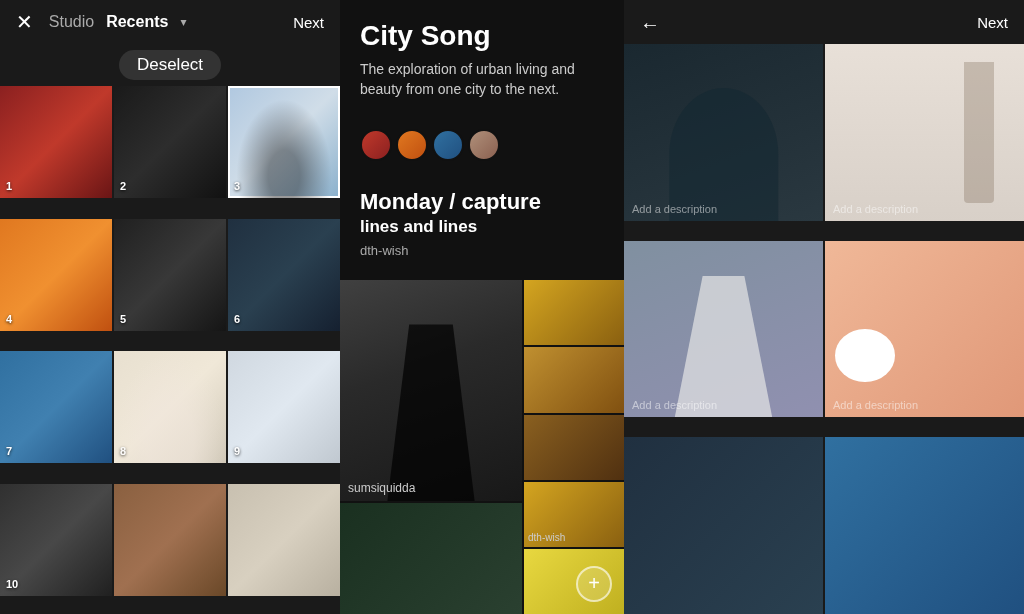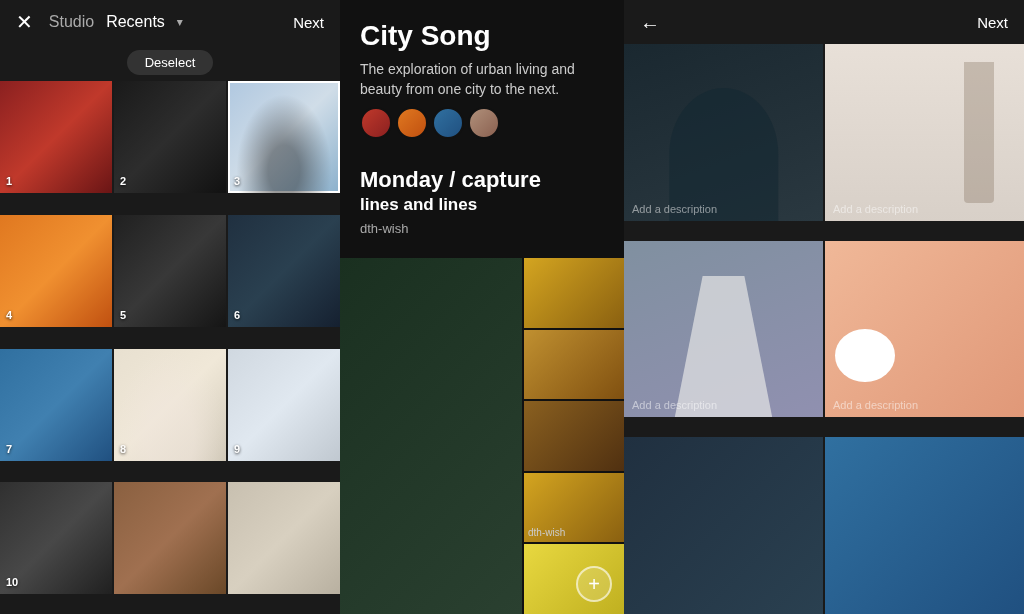--- a/index.html
+++ b/index.html
@@ -44,21 +44,21 @@
       align-items: center;
       gap: 12px;
     }
     .nav-tab {
       color: #aaa;
       font-size: 16px;
       cursor: pointer;
     }
     .nav-tab.active {
       color: #fff;
-      font-weight: 400;
+      font-weight: 700;
     }
     .dropdown-icon {
       color: #aaa;
       font-size: 12px;
     }
     .next-btn {
       color: #fff;
       font-size: 15px;
       cursor: pointer;
       font-weight: 500;
@@ -67,21 +67,21 @@
       display: flex;
       justify-content: center;
       padding: 6px 0;
     }
     .deselect-btn {
       background: #333;
       color: #fff;
       border: none;
       border-radius: 20px;
       padding: 5px 18px;
-      font-size: 13px;
+      font-size: 17px;
       cursor: pointer;
     }
     .photo-grid {
       display: grid;
       grid-template-columns: repeat(3, 1fr);
       gap: 2px;
       flex: 1;
       overflow: hidden;
     }
     .photo-cell {
@@ -147,21 +147,21 @@
     .collection-title {
       color: #fff;
       font-size: 28px;
       font-weight: 700;
       margin-bottom: 8px;
     }
     .collection-desc {
       color: #ccc;
       font-size: 14px;
       line-height: 1.4;
-      margin-bottom: 8px;
+      margin-bottom: 30px;
     }
     .avatars {
       display: flex;
       gap: 4px;
       margin-bottom: 16px;
     }
     .avatar {
       width: 32px;
       height: 32px;
       border-radius: 50%;
@@ -400,20 +400,24 @@
   </div>
 
   <div class="featured-post">
     <div class="post-title">Monday / capture</div>
     <div class="post-subtitle">lines and lines</div>
     <div class="post-author">dth-wish</div>
   </div>
 
   <div class="middle-content">
     <div class="main-image-area">
+      <div class="main-big-image">
+        <div class="silhouette"></div>
+        <span class="main-author">sumsiquidda</span>
+      </div>
       <div class="main-small-image" style="background: linear-gradient(135deg, #1a3020 0%, #2a4030 100%);">
       </div>
     </div>
     <div class="thumb-column">
       <div class="thumb-cell thumb-1"></div>
       <div class="thumb-cell thumb-2"></div>
       <div class="thumb-cell thumb-3"></div>
       <div class="thumb-cell thumb-4" style="position:relative;">
         <span class="thumb-dth">dth-wish</span>
       </div>

